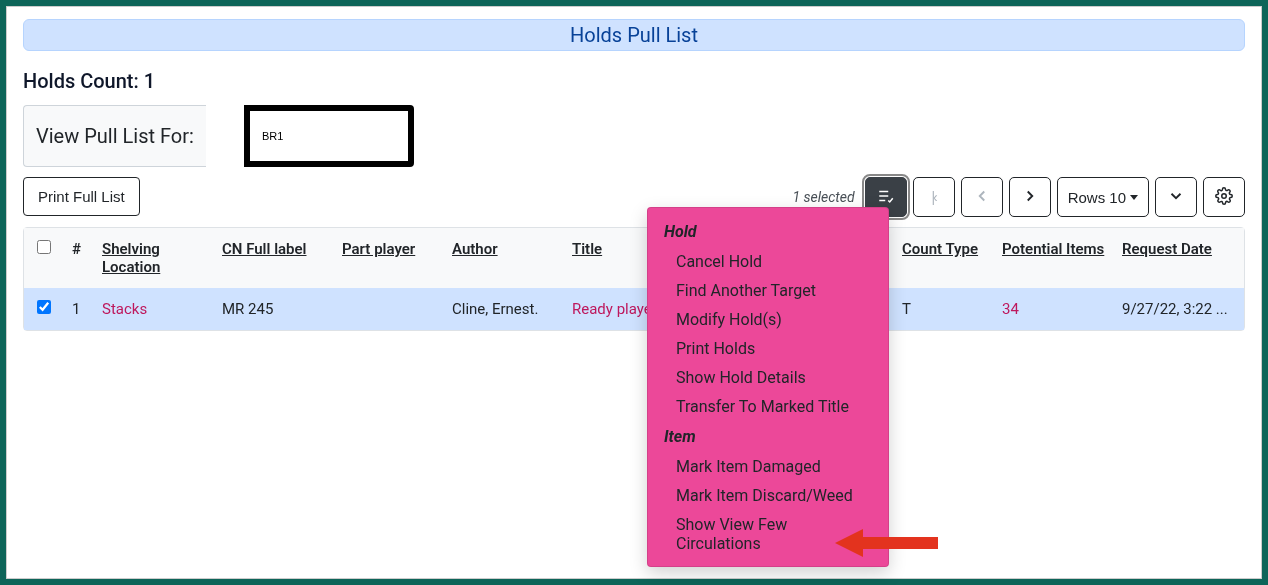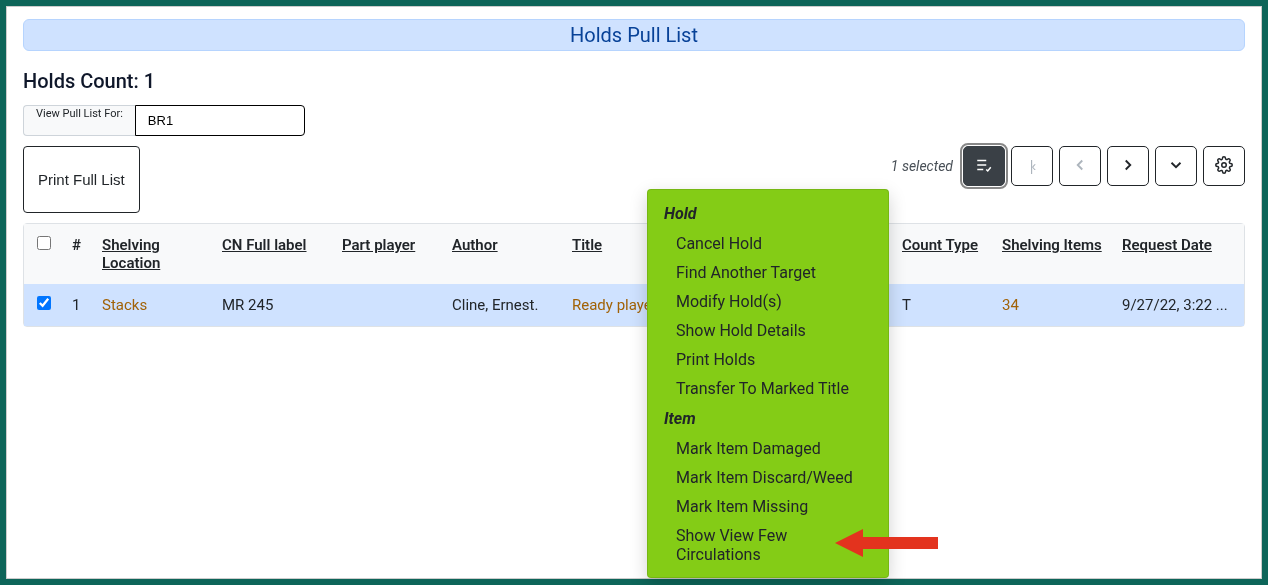--- a/index.html
+++ b/index.html
@@ -36,38 +36,39 @@
       margin-bottom: 12px;
       color: #0f172a;
     }
     .input-row {
       display: flex;
       margin-bottom: 10px;
     }
     .input-label {
       background: #f8f9fa;
       border: 1px solid #ced4da;
-      padding: 1px 12px;
-      font-size: 11px;
+      padding: 18px 12px;
+      font-size: 20px;
       color: #212529;
       border-right: none;
       border-radius: 4px 0 0 4px;
     }
     .input-field {
-      border: 1px solid #000000;
+      border: 6px solid #000000;
       padding: 7px 12px;
-      font-size: 13px;
+      font-size: 11px;
       width: 170px;
       border-radius: 0 4px 4px 0;
+      margin-left: 38px;
     }
     .print-btn {
       background: #fff;
       border: 1px solid #212529;
       border-radius: 4px;
-      padding: 24px 14px;
+      padding: 10px 14px;
       font-size: 15px;
       cursor: pointer;
       color: #212529;
     }
     .toolbar-row {
       display: flex;
       justify-content: space-between;
       align-items: flex-start;
       margin-bottom: 10px;
     }
@@ -135,45 +136,45 @@
     }
     td {
       padding: 12px 8px;
       font-size: 15px;
       color: #212529;
     }
     tr.selected-row td {
       background: #cfe2ff;
     }
     .link {
-      color: #a16207;
+      color: #be185d;
       cursor: pointer;
     }
     .checkbox-cell {
       width: 40px;
       text-align: center;
     }
     .num-cell {
       width: 30px;
     }
     input[type="checkbox"] {
       width: 14px;
       height: 14px;
       cursor: pointer;
     }
     .dropdown-menu {
       position: absolute;
-      background: #84cc16;
+      background: #ec4899;
       box-shadow: 0 6px 18px rgba(0,0,0,0.18);
       border-radius: 4px;
       width: 242px;
       z-index: 1000;
       padding: 8px 0;
       left: 640px;
-      top: 182px;
+      top: 200px;
       border: 1px solid rgba(0,0,0,0.1);
     }
     .dropdown-heading {
       font-weight: 700;
       font-style: italic;
       padding: 6px 16px;
       font-size: 16px;
       color: #212529;
     }
     .dropdown-item {
@@ -258,20 +259,24 @@
       </button>
 
       <button class="pg-btn">
         <span class="chev-icon">
           <svg viewBox="0 0 24 24" fill="none" stroke="currentColor" stroke-width="2.5">
               <polyline points="9,6 15,12 9,18"></polyline>
             </svg>
         </span>
       </button>
 
+      <button class="pg-btn rows-btn">
+        <span>Rows 10</span>
+        <span class="caret-down"></span>
+      </button>
 
       <button class="pg-btn">
         <span class="chev-icon">
           <svg viewBox="0 0 24 24" fill="none" stroke="currentColor" stroke-width="2.5">
               <polyline points="6,9 12,15 18,9"></polyline>
             </svg>
         </span>
       </button>
 
       <button class="pg-btn">
@@ -292,21 +297,21 @@
           <th class="no-underline checkbox-cell">
             <input type="checkbox" style="">
           </th>
           <th class="no-underline num-cell">#</th>
           <th style="width:120px">Shelving Location</th>
           <th style="width:120px">CN Full label</th>
           <th style="width:110px">Part player</th>
           <th style="width:120px">Author</th>
           <th>Title</th>
           <th style="width:100px">Count Type</th>
-          <th style="width:120px">Shelving Items</th>
+          <th style="width:120px">Potential Items</th>
           <th style="width:130px">Request Date</th>
         </tr>
       </thead>
       <tbody>
         <tr class="selected-row">
           <td class="checkbox-cell">
             <input type="checkbox" checked="" style="">
           </td>
           <td>1</td>
           <td class="link">Stacks</td>
@@ -320,27 +325,26 @@
         </tr>
       </tbody>
     </table>
   </div>
 
   <div class="dropdown-menu">
     <div class="dropdown-heading">Hold</div>
     <div class="dropdown-item">Cancel Hold</div>
     <div class="dropdown-item">Find Another Target</div>
     <div class="dropdown-item">Modify Hold(s)</div>
+    <div class="dropdown-item">Print Holds</div>
     <div class="dropdown-item">Show Hold Details</div>
-    <div class="dropdown-item">Print Holds</div>
     <div class="dropdown-item">Transfer To Marked Title</div>
     <div class="dropdown-heading">Item</div>
     <div class="dropdown-item">Mark Item Damaged</div>
     <div class="dropdown-item">Mark Item Discard/Weed</div>
-    <div class="dropdown-item">Mark Item Missing</div>
     <div class="dropdown-item">Show View Few Circulations</div>
   </div>
 
   <div class="arrow-annotation">
     <svg viewBox="0 0 105 40">
       <path d="M 105 20 L 30 20" stroke="#e3331e" stroke-width="12" fill="none"></path>
       <path d="M 30 6 L 2 20 L 30 34 Z" fill="#e3331e"></path>
     </svg>
   </div>
 

